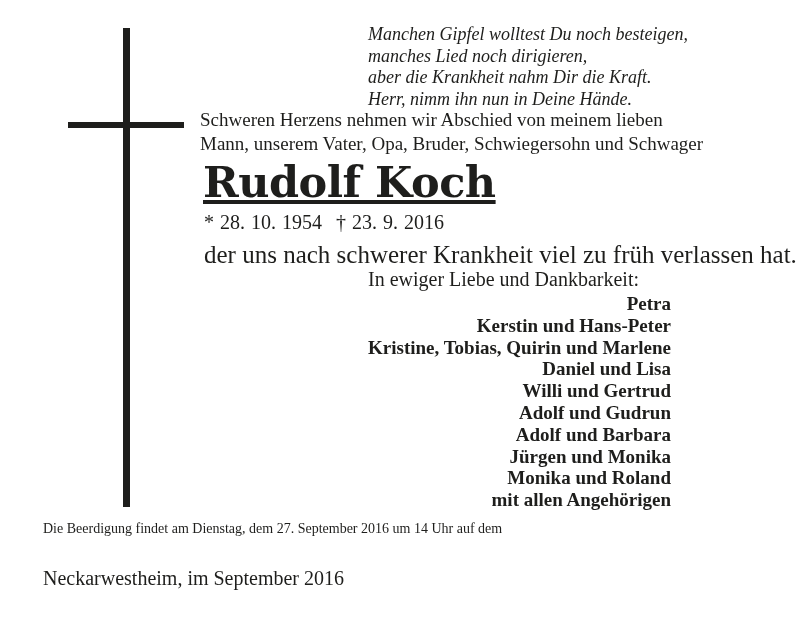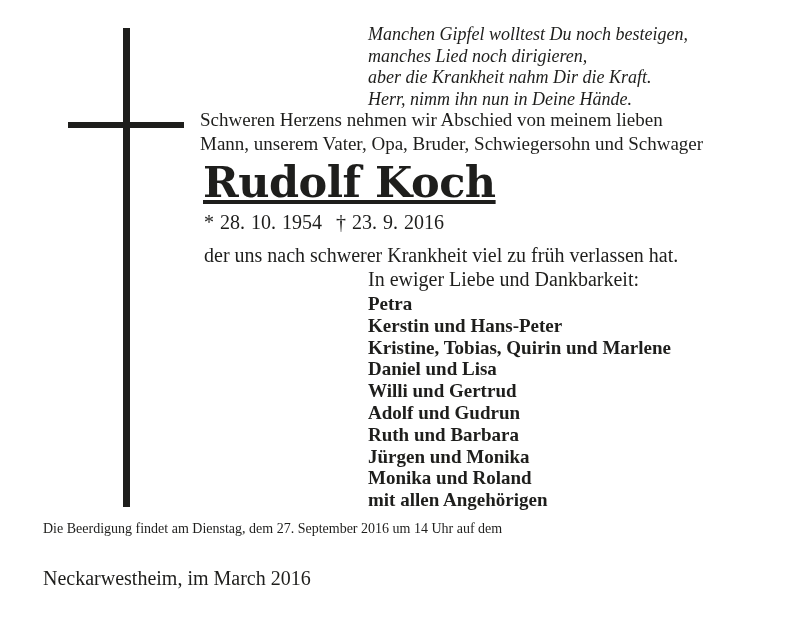--- a/index.html
+++ b/index.html
@@ -8,24 +8,24 @@
     font-family: "DejaVu Serif", "Liberation Serif", serif; color: #1e1e1c;
   }
   .abs { position: absolute; white-space: nowrap; }
   .cross-v { position: absolute; left: 123px; top: 28px; width: 7px; height: 479px; background: #1e1e1c; }
   .cross-h { position: absolute; left: 68px; top: 122px; width: 116px; height: 6px; background: #1e1e1c; }
   .poem { left: 368px; top: 24px; font-family: "Liberation Serif", serif; font-style: italic; font-size: 18px; line-height: 21.5px; }
   .intro { left: 200px; top: 108px; font-family: Liberation Serif, serif; font-size: 19px; line-height: 24px; }
   .name { left: 203px; top: 157px; font-family: "DejaVu Serif", serif; font-weight: bold; font-size: 43px; line-height: 50px; letter-spacing: -0.5px; text-decoration: underline; }
   .dates { left: 204px; top: 210px; font-family: "Liberation Serif", serif; font-size: 20px; line-height: 24px; word-spacing: 1px; }
   .dates .sep { display: inline-block; width: 14px; }
-  .farewell { left: 204px; top: 243px; font-family: "Liberation Serif", serif; font-size: 20px; line-height: 24px; }
+  .farewell { left: 204px; top: 243px; font-family: "Liberation Serif", serif; font-size: 25px; line-height: 24px; }
   .gratitude { left: 368px; top: 268px; font-family: "Liberation Serif", serif; font-size: 20px; line-height: 22px; }
   .mourners { left: 368px; top: 293px; font-family: "Liberation Serif", serif; font-weight: bold; font-size: 19px; line-height: 21.8px; }
-  .mourners div { white-space: nowrap; }
+  .mourners div { white-space: nowrap; text-align: right; }
   .funeral { left: 43px; top: 517px; font-family: "Liberation Serif", serif; font-size: 14px; line-height: 23px; }
   .place { left: 43px; top: 567px; font-family: "Liberation Serif", serif; font-size: 20px; line-height: 23px; }
 </style>
 </head>
 <body>
 
 <div>
   <div class="cross-v"></div>
   <div class="cross-h"></div>
 </div>
@@ -52,23 +52,23 @@
 
 <div class="abs gratitude">In ewiger Liebe und Dankbarkeit:</div>
 
 <div class="abs mourners">
   <div>Petra</div>
   <div>Kerstin und Hans-Peter</div>
   <div>Kristine, Tobias, Quirin und Marlene</div>
   <div>Daniel und Lisa</div>
   <div>Willi und Gertrud</div>
   <div>Adolf und Gudrun</div>
-  <div>Ruth und Barbara</div>
+  <div>Adolf und Barbara</div>
   <div>Jürgen und Monika</div>
   <div>Monika und Roland</div>
   <div>mit allen Angehörigen</div>
 </div>
 
 <div class="abs funeral">
   <div>Die Beerdigung findet am Dienstag, dem 27. September 2016 um 14 Uhr auf dem</div>
 </div>
 
-<div class="abs place">Neckarwestheim, im March 2016</div>
+<div class="abs place">Neckarwestheim, im September 2016</div>
 
 </body></html>

